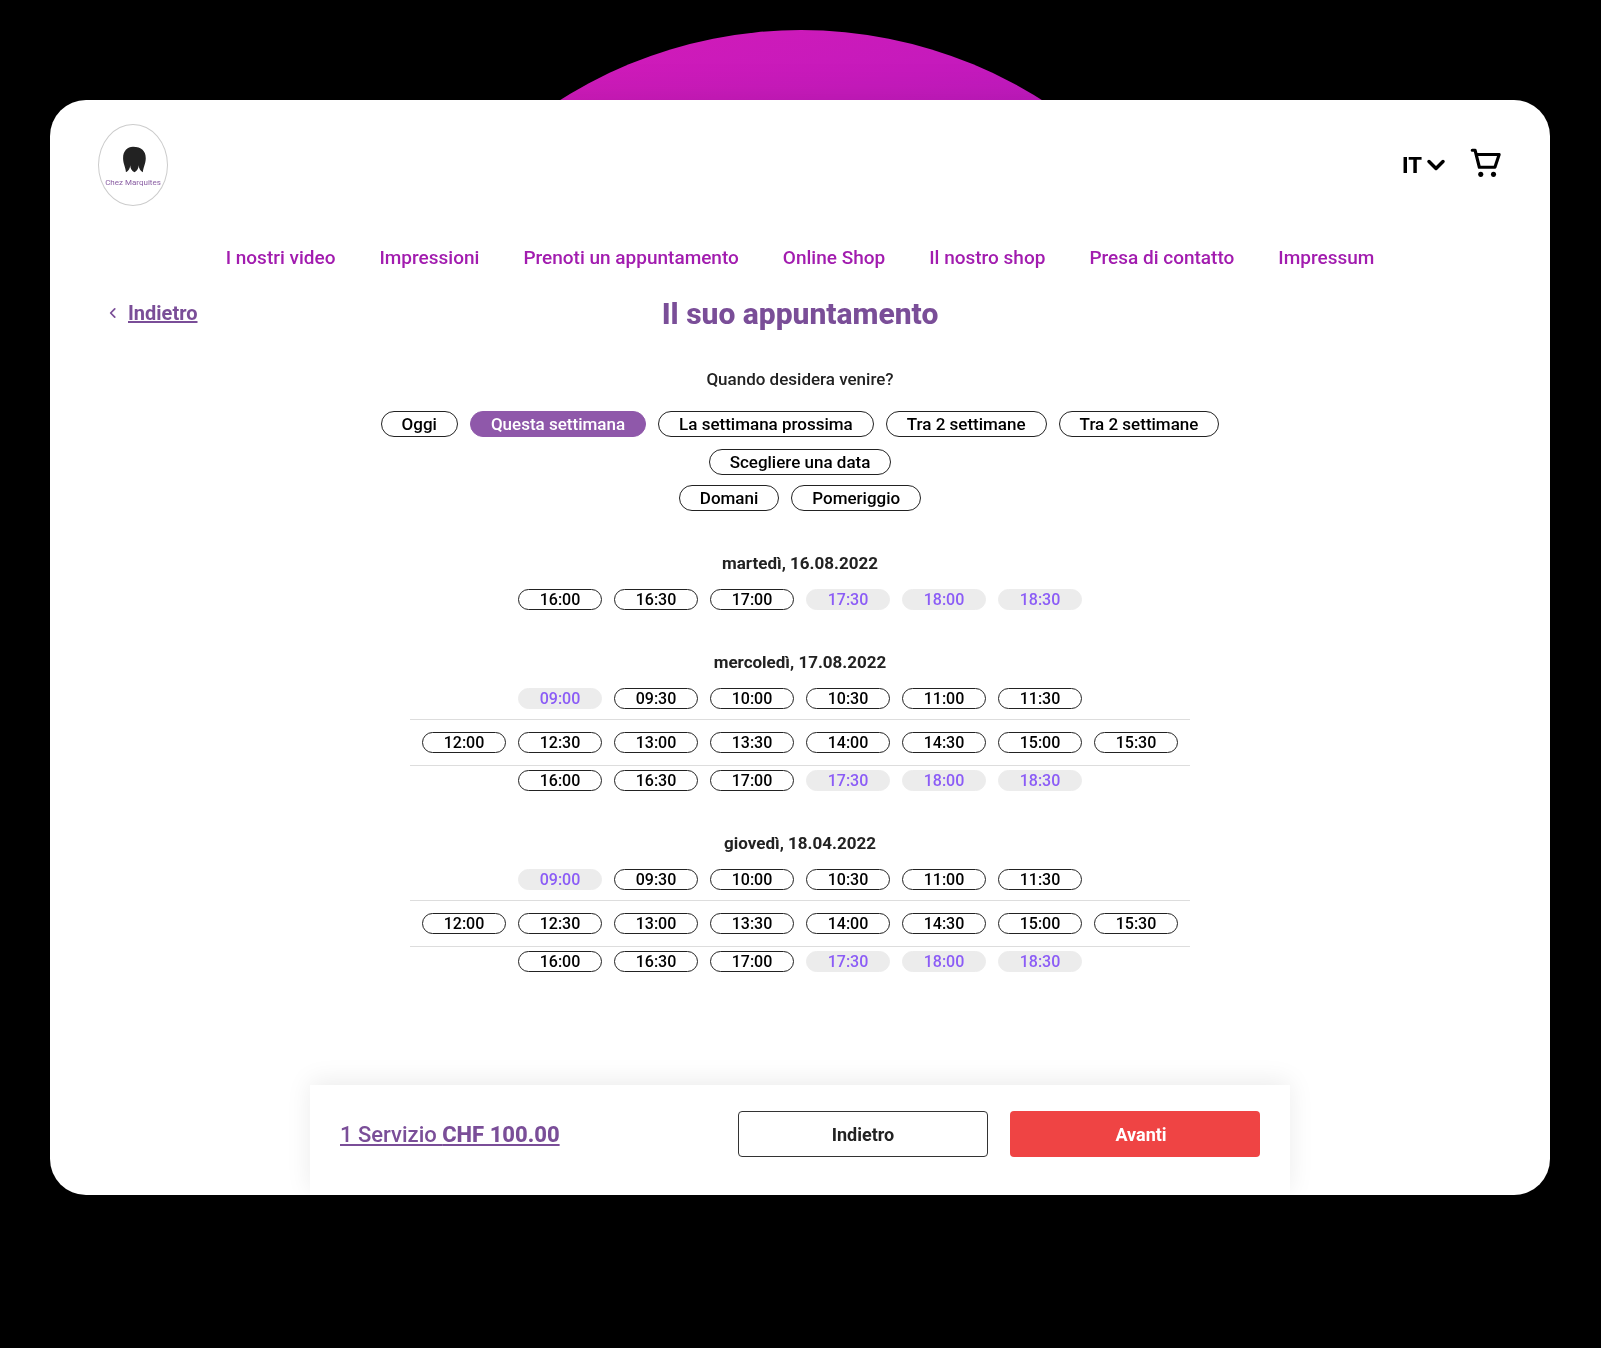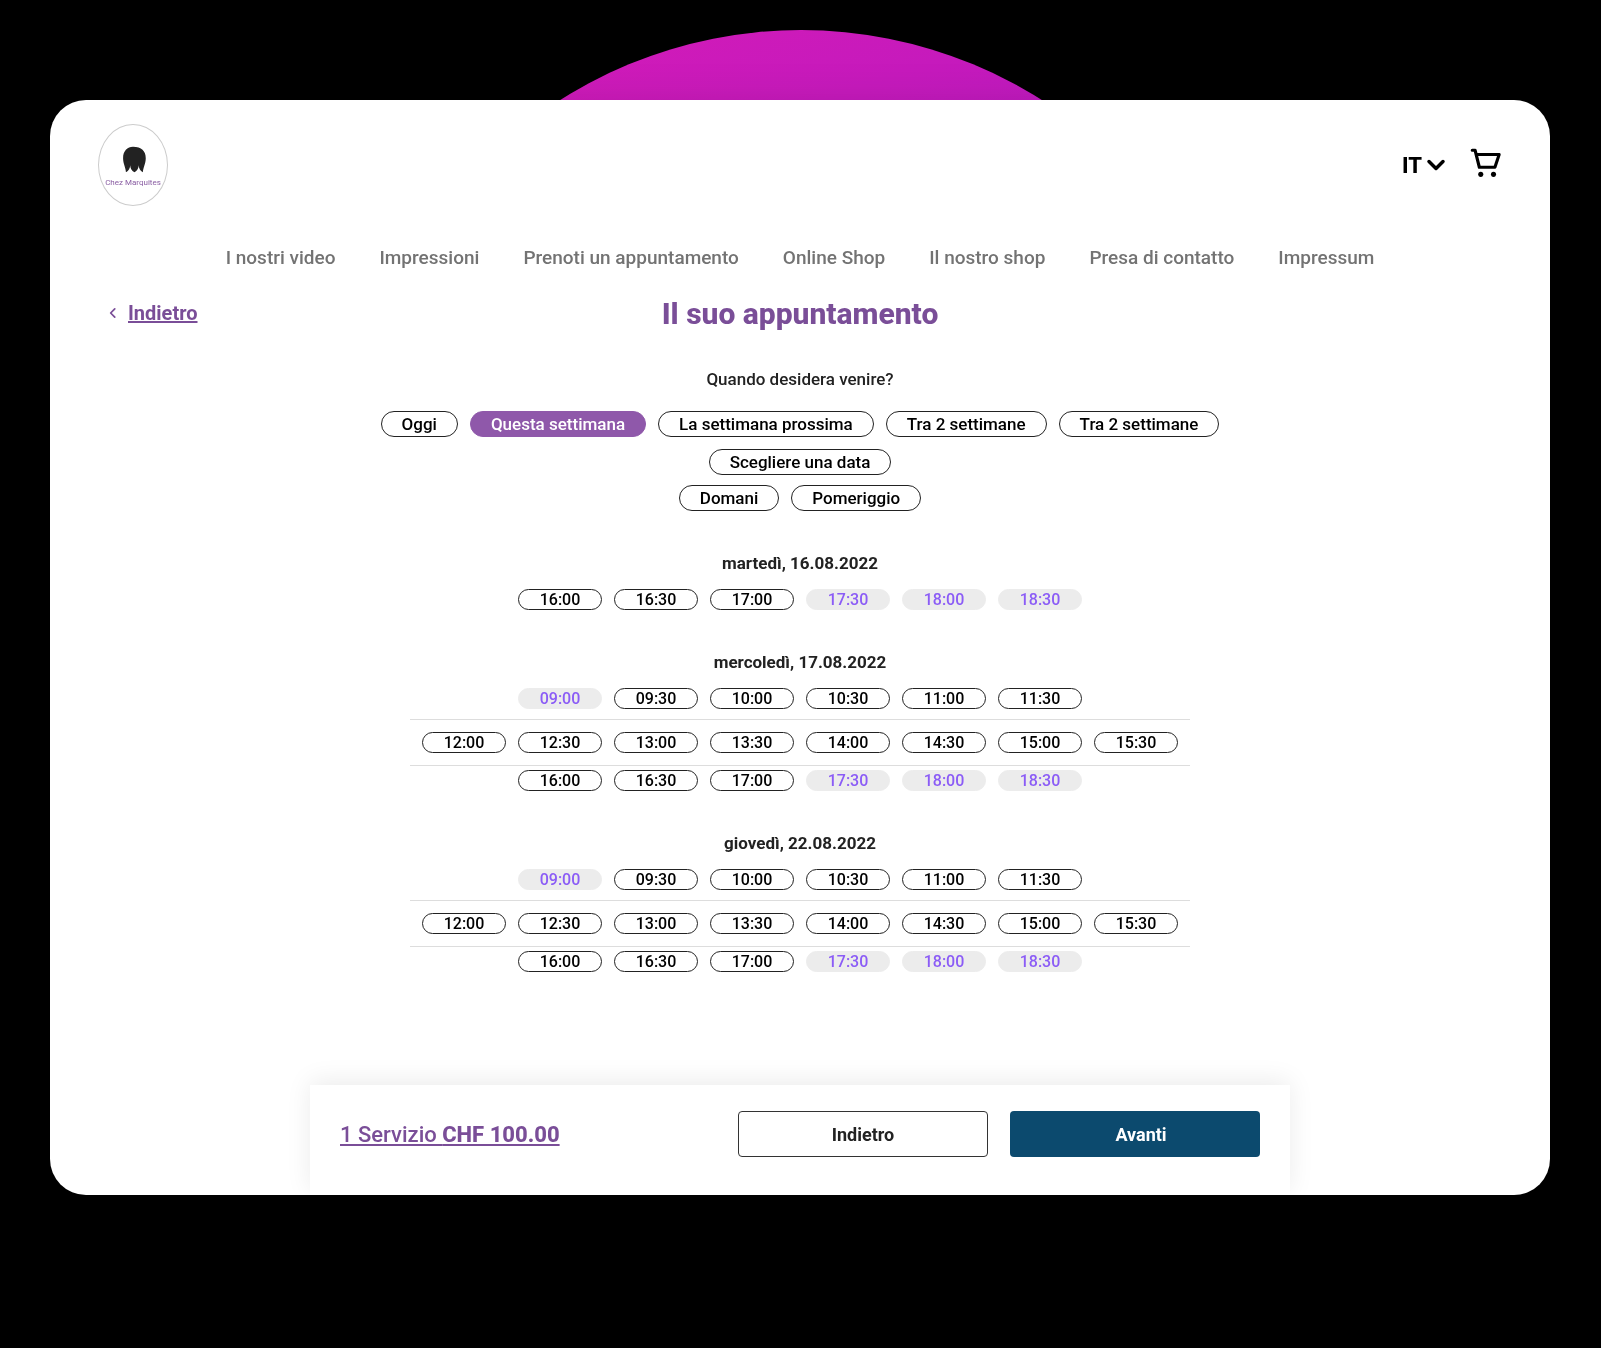--- a/index.html
+++ b/index.html
@@ -55,21 +55,21 @@
   .lang { display: flex; align-items: center; font-weight: 800; font-size: 22px; cursor: pointer; }
   .lang svg, .cart svg { width: 28px; height: 28px; }
   .cart svg { width: 34px; height: 34px; }
   .nav {
     display: flex;
     justify-content: center;
     gap: 44px;
     padding: 28px 0 18px 0;
   }
   .nav a {
-    color: #737373;
+    color: #a21caf;
     text-decoration: none;
     font-size: 19px;
     font-weight: 500;
     cursor: pointer;
   }
   .back-row {
     position: relative;
     padding: 14px 56px 4px 56px;
     display: flex;
     align-items: center;
@@ -194,21 +194,21 @@
     height: 46px;
     font-size: 18px;
     font-weight: 700;
     border-radius: 4px;
     cursor: pointer;
     display: flex;
     align-items: center;
     justify-content: center;
   }
   .btn.outline { background: #fff; border: 1.5px solid #333; color: #222; }
-  .btn.primary { background: #0c4a6e; color: #fff; border: none; padding-left: 12px; }
+  .btn.primary { background: #ef4444; color: #fff; border: none; padding-left: 12px; }
 </style>
 </head>
 <body>
 
 <div class="bg-circle"></div>
 
 <div class="card">
 
   <div class="topbar">
     <div class="logo">
@@ -299,21 +299,21 @@
         <div class="slot">15:30</div>
       </div>
       <div class="slot-row">
         <div class="slot">16:00</div>
         <div class="slot">16:30</div>
         <div class="slot">17:00</div>
         <div class="slot disabled">17:30</div>
         <div class="slot disabled">18:00</div>
         <div class="slot disabled">18:30</div>
       </div>
-      <div class="day-label">giovedì, 22.08.2022</div>
+      <div class="day-label">giovedì, 18.04.2022</div>
       <div class="slot-row">
         <div class="slot disabled">09:00</div>
         <div class="slot">09:30</div>
         <div class="slot">10:00</div>
         <div class="slot">10:30</div>
         <div class="slot">11:00</div>
         <div class="slot">11:30</div>
       </div>
       <div class="slot-row sep">
         <div class="slot">12:00</div>

